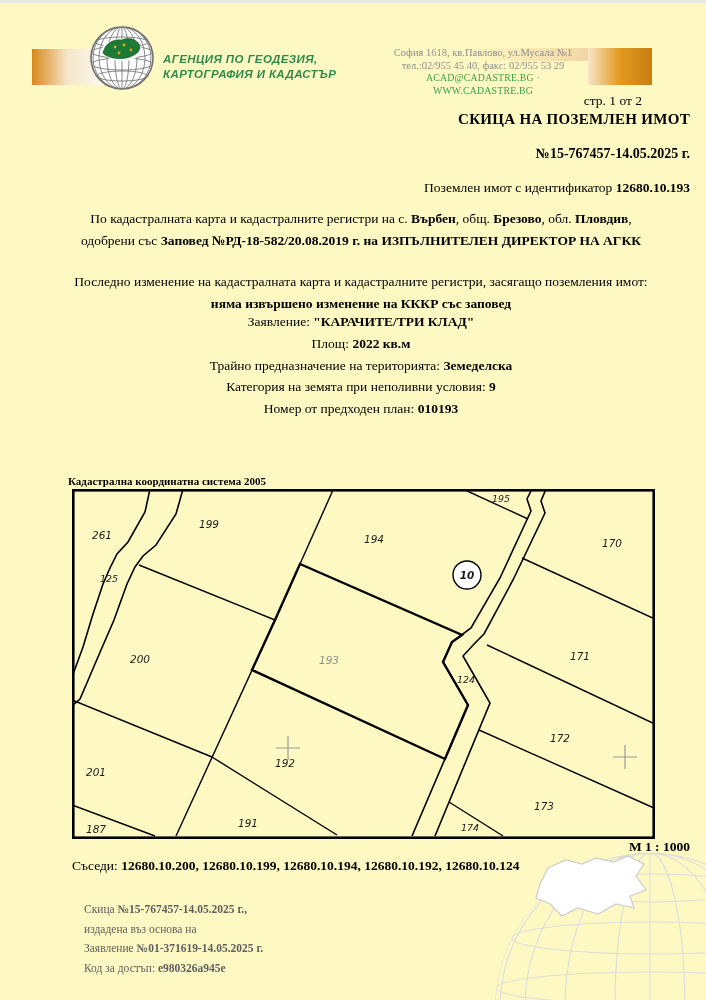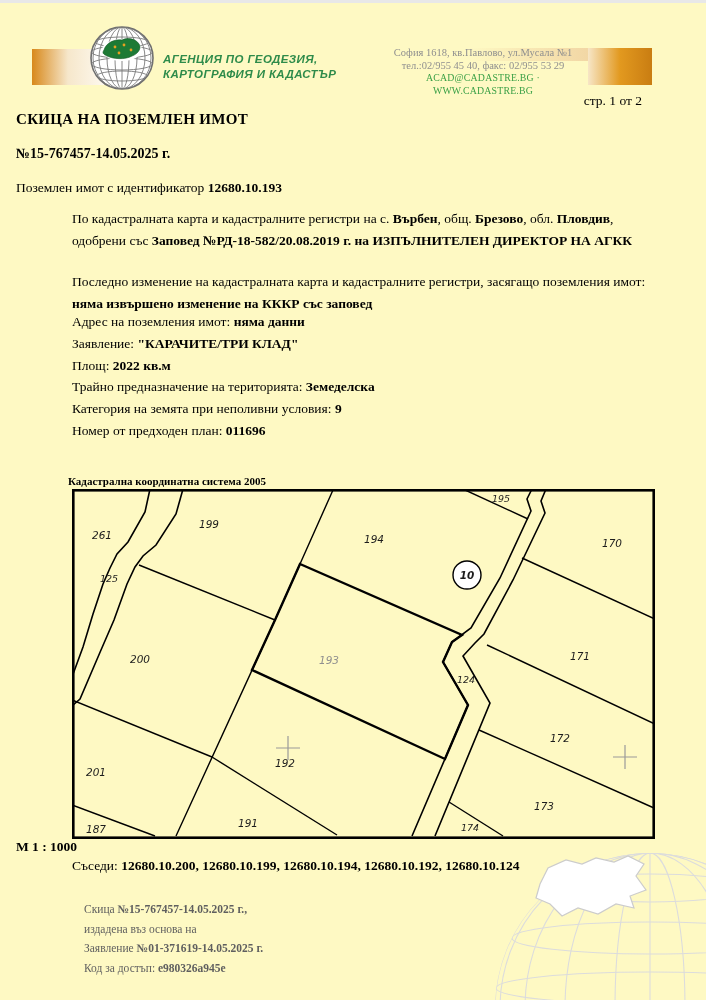--- a/index.html
+++ b/index.html
@@ -17,27 +17,27 @@
   .logo{left:88px;top:18px;width:68px;height:72px;}
   .agency{left:163px;top:49px;width:200px;color:#2e8b4a;
           font-family:"Liberation Sans",sans-serif;font-weight:bold;font-style:italic;
           font-size:11.5px;line-height:15px;letter-spacing:.4px;}
   .address{left:380px;top:44px;width:206px;text-align:center;
            font-family:Liberation Serif, serif;font-size:10.5px;line-height:12.5px;color:#8f8f8f;}
   .address .mail{color:#3aa046;font-size:9.8px;letter-spacing:.2px;}
   .pagenum{top:90px;right:64px;font-size:13.5px;text-align:right;}
 
   
-  .t-center{left:0;right:16px;text-align:left;padding-left:16px;}
+  .t-center{left:0;right:16px;text-align:right;padding-left:16px;}
   .doc-title{top:108px;font-size:15px;font-weight:bold;letter-spacing:.3px;}
   .doc-number{top:143px;font-size:14px;font-weight:bold;}
   .doc-id{top:177px;font-size:13.5px;}
   b,.b{font-weight:bold;}
 
-  .body-text{left:72px;width:578px;font-size:13.5px;line-height:22px;}
+  .body-text{left:72px;width:578px;font-size:13.5px;line-height:22px;text-align:center;}
   .para1{top:205px;}
   .para2{top:268px;}
   .details{top:308px;}
   .details .row{height:21.8px;}
 
   .coord{left:68px;top:472px;font-size:11px;font-weight:bold;}
   .mapwrap{left:72px;top:486px;width:583px;height:350px;z-index:2;}
   .scale{top:836px;font-size:13.5px;font-weight:bold;}
   .neighbors{left:72px;top:855px;font-size:13.5px;z-index:2;}
 
@@ -100,26 +100,25 @@
 
   <div class="abs t-center doc-title">СКИЦА НА ПОЗЕМЛЕН ИМОТ</div>
   <div class="abs t-center doc-number">№15-767457-14.05.2025 г.</div>
   <div class="abs t-center doc-id"><span>Поземлен имот с идентификатор </span><b>12680.10.193</b></div>
 
   <div class="abs body-text para1"><span>По кадастралната карта и кадастралните регистри на с. </span><b>Върбен</b><span>, общ. </span><b>Брезово</b><span>, обл. </span><b>Пловдив</b><span>, одобрени със </span><b>Заповед №РД-18-582/20.08.2019 г. на ИЗПЪЛНИТЕЛЕН ДИРЕКТОР НА АГКК</b></div>
 
   <div class="abs body-text para2"><span>Последно изменение на кадастралната карта и кадастралните регистри, засягащо поземления имот: </span><b>няма извършено изменение на КККР със заповед</b></div>
 
   <div class="abs body-text details">
-    <div class="row"><span>Адрес на поземления имот: </span><b>няма данни</b></div>
     <div class="row"><span>Заявление: </span><b>"КАРАЧИТЕ/ТРИ КЛАД"</b></div>
     <div class="row"><span>Площ: </span><b>2022 кв.м</b></div>
     <div class="row"><span>Трайно предназначение на територията: </span><b>Земеделска</b></div>
     <div class="row"><span>Категория на земята при неполивни условия: </span><b>9</b></div>
-    <div class="row"><span>Номер от предходен план: </span><b>011696</b></div>
+    <div class="row"><span>Номер от предходен план: </span><b>010193</b></div>
   </div>
 
   <div class="abs coord">Кадастрална координатна система 2005</div>
 
   <svg class="abs mapwrap" viewBox="0 0 583 350">
     <rect x="1.3" y="1.3" width="580.4" height="347.4" fill="none" stroke="#000" stroke-width="2.6"></rect>
 
     <g fill="none" stroke="#000" stroke-width="1.6">
       <polyline points="78,0 73,23 56,53 45,65 38,79 31,95 21,125 11,158 0,188"></polyline>
       <polyline points="111,0 104,25 84,56 71,67 63,78 55,95 42,131 29,161 8,210 0,217"></polyline>

